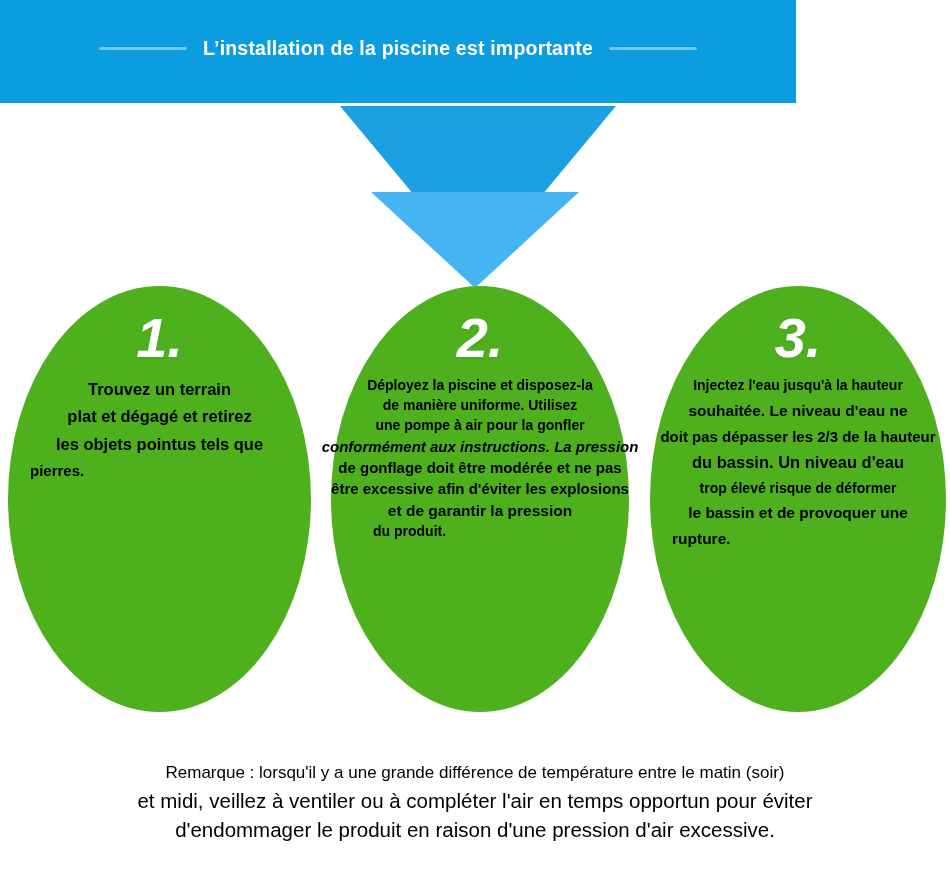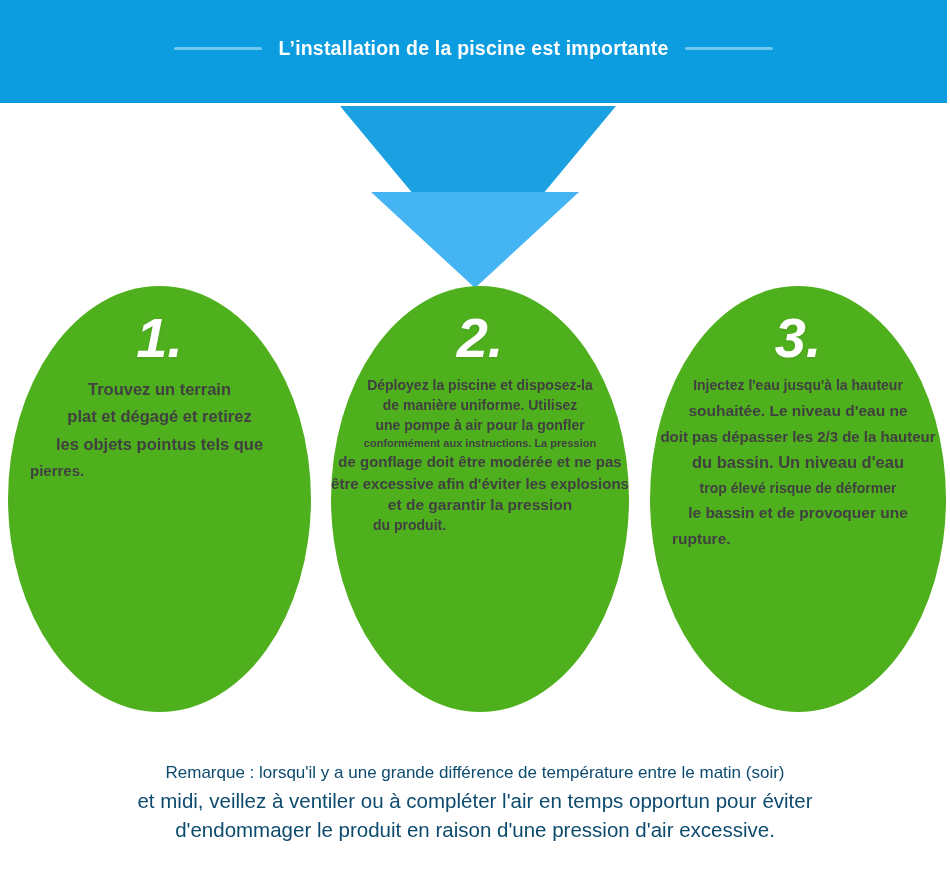--- a/index.html
+++ b/index.html
@@ -18,21 +18,21 @@
     width: 950px;
     height: 884px;
     background: #ffffff;
   }
 
   
   .header {
     position: absolute;
     left: 0;
     top: 0;
-    width: 947px;
+    width: 796px;
     height: 103px;
     background: #0C9CE0;
     display: flex;
     align-items: center;
     justify-content: center;
   }
   .header-inner {
     display: flex;
     align-items: center;
     justify-content: center;
@@ -101,50 +101,50 @@
 
   .step-lines {
     width: 100%;
     display: flex;
     flex-direction: column;
     align-items: center;
     padding: 0 4px;
     box-sizing: border-box;
   }
   .step-line {
-    color: #404040;
+    color: #000000;
     font-weight: bold;
     text-align: center;
     white-space: nowrap;
     line-height: 1.42;
   }
   
   .s-xl  { font-size: 16.5px; }
   .s-lg  { font-size: 15.5px; }
   .s-md  { font-size: 14px;   }
   .s-sm  { font-size: 15px; }
-  .s-xs  { font-size: 11px; }
+  .s-xs  { font-size: 15px; font-style: italic; }
 
   .ellipse-1 .step-lines { margin-top: 4px; gap: 4px; }
   .ellipse-2 .step-lines { margin-top: 2px; }
   .ellipse-3 .step-lines { margin-top: 2px; gap: 4px; }
 
   
   .note {
     position: absolute;
     left: 0;
     top: 762px;
     width: 950px;
     display: flex;
     flex-direction: column;
     align-items: center;
     gap: 2px;
   }
   .note-line {
-    color: #0c4a6e;
+    color: #000000;
     text-align: center;
     white-space: nowrap;
     line-height: 1.34;
   }
   .note-1 { font-size: 17px; }
   .note-2 { font-size: 20.5px; }
   .note-3 { font-size: 20.5px; }
 </style>
 </head>
 <body>

